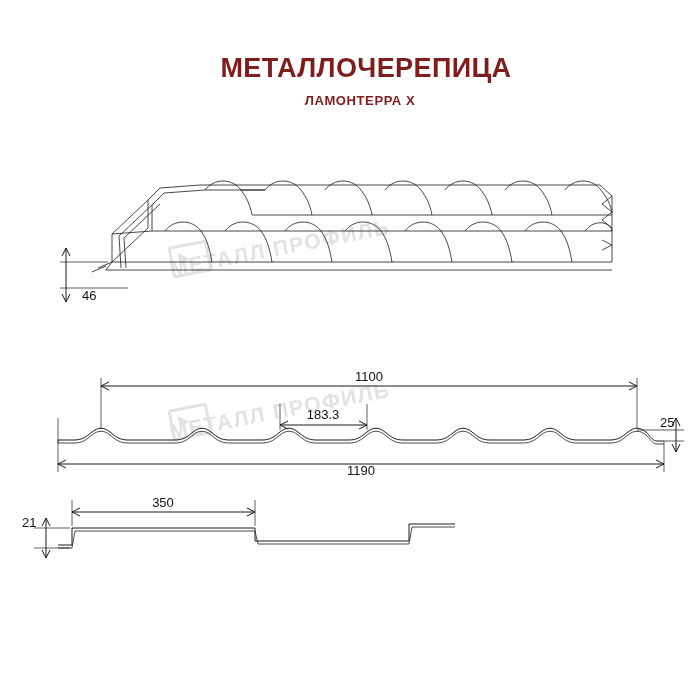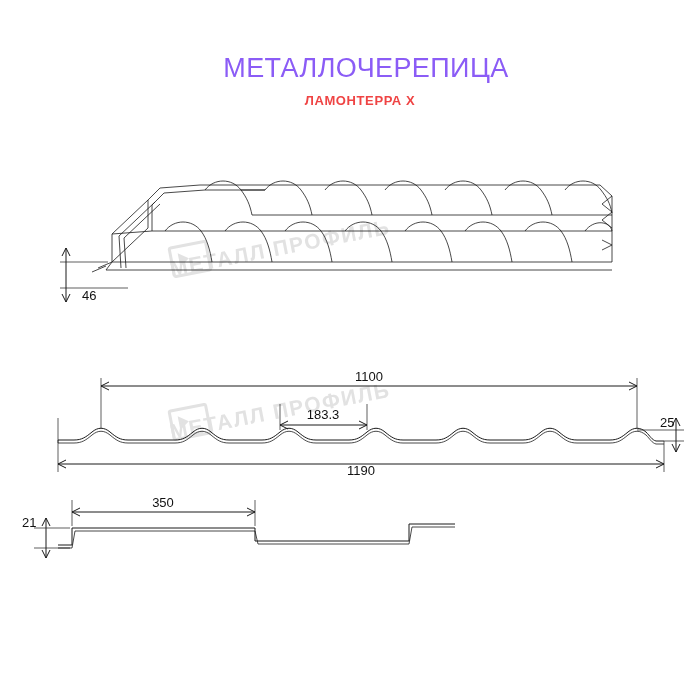--- a/index.html
+++ b/index.html
@@ -24,32 +24,32 @@
   }
   .title-block {
     position: absolute;
     left: 0;
     top: 52px;
     width: 700px;
     text-align: center;
   }
   .title-main {
     font-size: 27px;
-    font-weight: normal;
+    font-weight: bold;
     letter-spacing: 0.4px;
     line-height: 32px;
-    color: #8b5cf6;
+    color: #7f1d1d;
     padding-left: 32px;
   }
   .title-sub {
     font-size: 13px;
     font-weight: bold;
     letter-spacing: 0.6px;
     margin-top: 9px;
-    color: #ef4444;
+    color: #7f1d1d;
     margin-left: 20px;
   }
   svg {
     display: block;
   }
   .wm-wrap {
     position: absolute;
     left: 0;
     top: 0;
     width: 700px;

